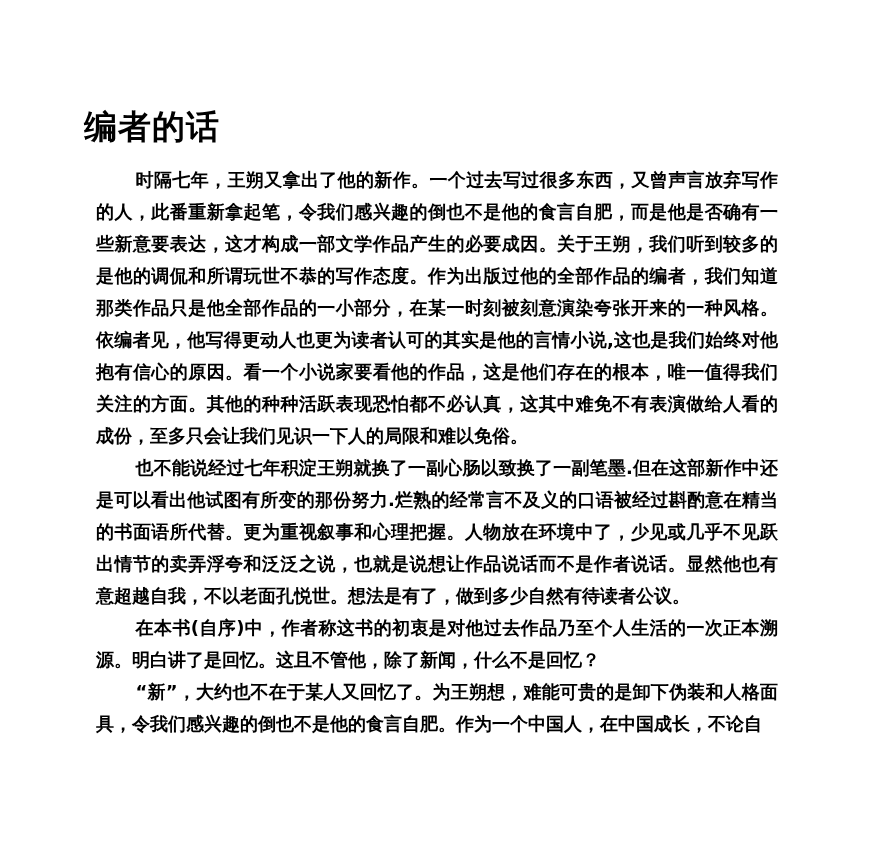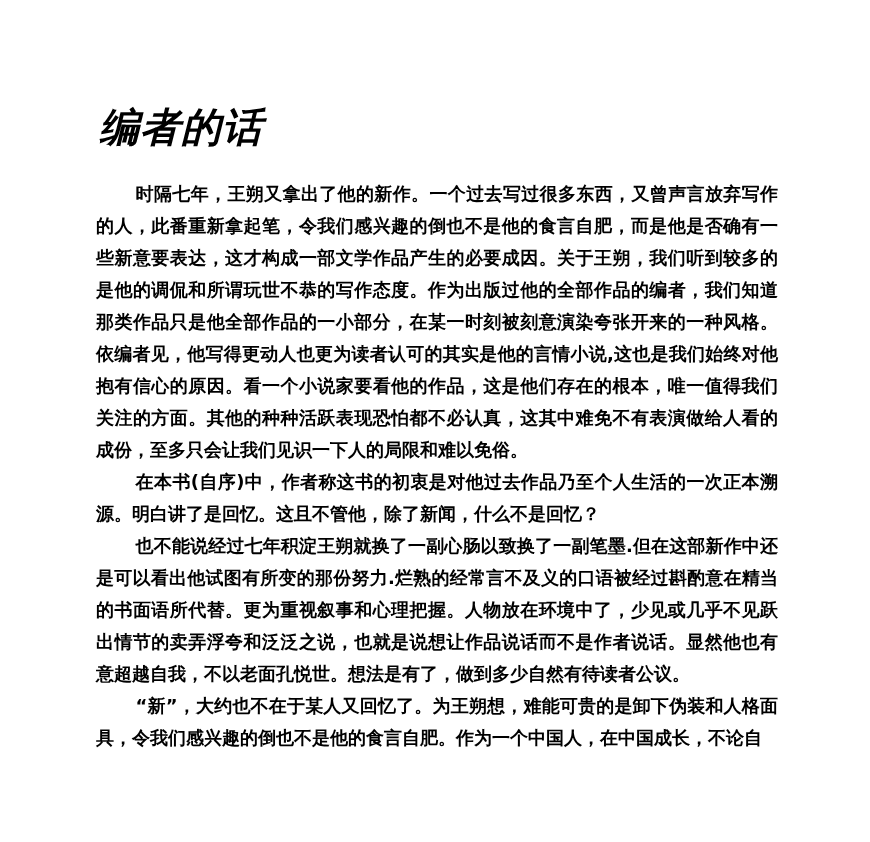--- a/index.html
+++ b/index.html
@@ -14,34 +14,33 @@
   }
   .page {
     position: relative;
     width: 870px;
     height: 842px;
     background: #ffffff;
     overflow: hidden;
   }
   .page-title {
     position: absolute;
-    left: 99px;
+    left: 84px;
     top: 107px;
     margin: 0;
-    font-size: 40px;
+    font-size: 33px;
     line-height: 40px;
     font-weight: bold;
     color: #000000;
     letter-spacing: 1px;
-    font-style: italic;
   }
   .page-body {
     position: absolute;
     left: 96px;
-    top: 178px;
+    top: 164px;
     width: 682px;
     color: #000000;
     font-size: 18px;
     font-weight: bold;
     line-height: 32px;
     text-align: justify;
     word-break: break-all;
   }
   .page-body p {
     margin: 0;
@@ -49,17 +48,17 @@
     text-indent: 2.2em;
   }
 </style>
 </head>
 <body>
 
 <div class="page">
   <h1 class="page-title">编者的话</h1>
   <div class="page-body">
     <p>时隔七年，王朔又拿出了他的新作。一个过去写过很多东西，又曾声言放弃写作的人，此番重新拿起笔，令我们感兴趣的倒也不是他的食言自肥，而是他是否确有一些新意要表达，这才构成一部文学作品产生的必要成因。关于王朔，我们听到较多的是他的调侃和所谓玩世不恭的写作态度。作为出版过他的全部作品的编者，我们知道那类作品只是他全部作品的一小部分，在某一时刻被刻意演染夸张开来的一种风格。依编者见，他写得更动人也更为读者认可的其实是他的言情小说,这也是我们始终对他抱有信心的原因。看一个小说家要看他的作品，这是他们存在的根本，唯一值得我们关注的方面。其他的种种活跃表现恐怕都不必认真，这其中难免不有表演做给人看的成份，至多只会让我们见识一下人的局限和难以免俗。</p>
+    <p>也不能说经过七年积淀王朔就换了一副心肠以致换了一副笔墨.但在这部新作中还是可以看出他试图有所变的那份努力.烂熟的经常言不及义的口语被经过斟酌意在精当的书面语所代替。更为重视叙事和心理把握。人物放在环境中了，少见或几乎不见跃出情节的卖弄浮夸和泛泛之说，也就是说想让作品说话而不是作者说话。显然他也有意超越自我，不以老面孔悦世。想法是有了，做到多少自然有待读者公议。</p>
     <p>在本书(自序)中，作者称这书的初衷是对他过去作品乃至个人生活的一次正本溯源。明白讲了是回忆。这且不管他，除了新闻，什么不是回忆？</p>
-    <p>也不能说经过七年积淀王朔就换了一副心肠以致换了一副笔墨.但在这部新作中还是可以看出他试图有所变的那份努力.烂熟的经常言不及义的口语被经过斟酌意在精当的书面语所代替。更为重视叙事和心理把握。人物放在环境中了，少见或几乎不见跃出情节的卖弄浮夸和泛泛之说，也就是说想让作品说话而不是作者说话。显然他也有意超越自我，不以老面孔悦世。想法是有了，做到多少自然有待读者公议。</p>
     <p>“新”，大约也不在于某人又回忆了。为王朔想，难能可贵的是卸下伪装和人格面具，令我们感兴趣的倒也不是他的食言自肥。作为一个中国人，在中国成长，不论自</p>
   </div>
 </div>
 
 </body></html>

